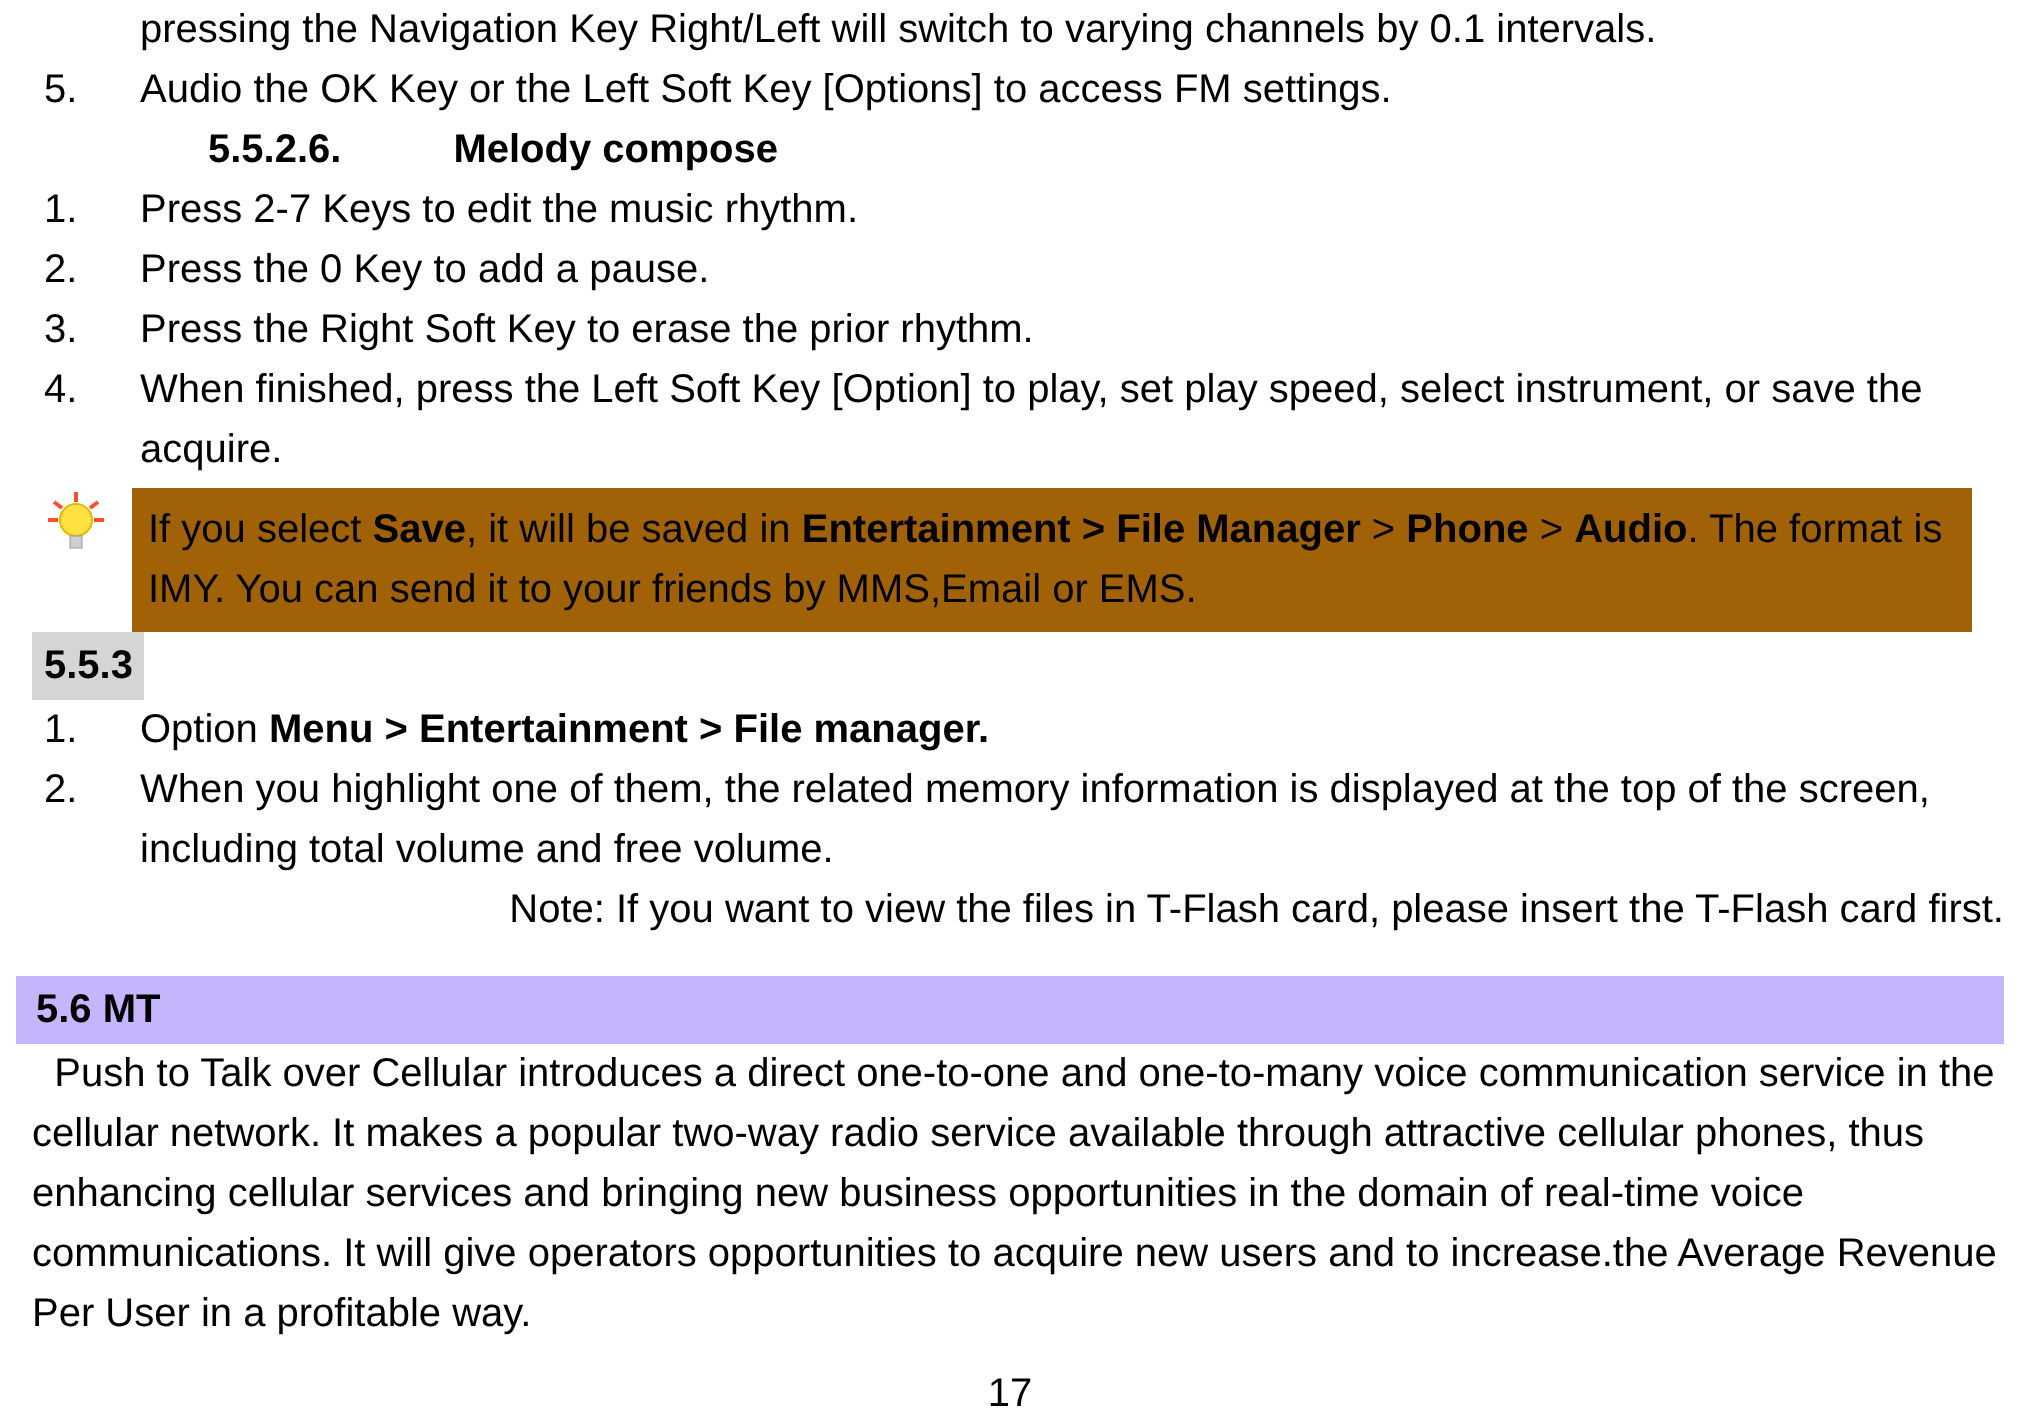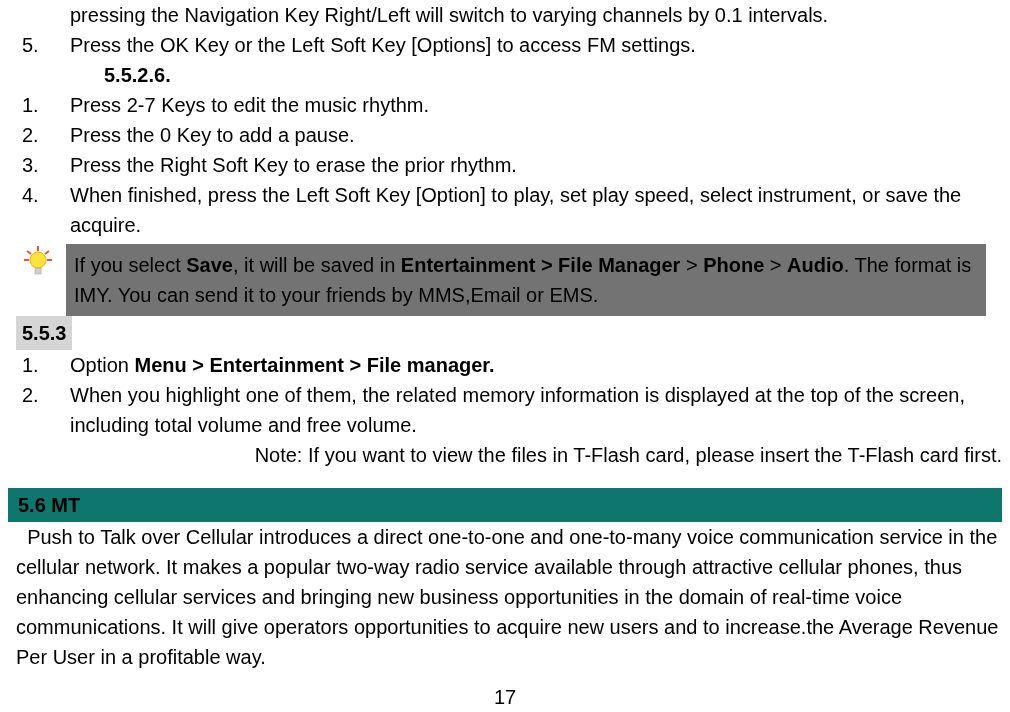--- a/index.html
+++ b/index.html
@@ -43,26 +43,26 @@
     margin-top: 4px;
   }
   .tip-icon {
     width: 44px;
     flex-shrink: 0;
     padding-left: 14px;
     padding-top: 2px;
   }
   .tip-box {
     flex: 1;
-    background: #737373;
+    background: #a16207;
     padding: 6px 8px 6px 8px;
     margin-right: 16px;
   }
   .sec-head-grey {
-    background: #0f766e;
+    background: #c4b5fd;
     font-weight: bold;
     padding: 2px 10px;
     margin-top: 18px;
   }
   .sec-553 {
     display: flex;
     align-items: baseline;
     gap: 6px;
   }
   .sec-553 .num {
@@ -87,25 +87,26 @@
 </style>
 </head>
 <body>
 
 <div class="page">
 
   <div class="indent">pressing the Navigation Key Right/Left will switch to varying channels by 0.1 intervals.</div>
 
   <div class="list-row">
     <div class="list-num">5.</div>
-    <div class="list-body">Press the OK Key or the Left Soft Key [Options] to access FM settings.</div>
+    <div class="list-body">Audio the OK Key or the Left Soft Key [Options] to access FM settings.</div>
   </div>
 
   <div class="subheading">
     <span>5.5.2.6.</span>
+    <span>Melody compose</span>
   </div>
 
   <div class="list-row">
     <div class="list-num">1.</div>
     <div class="list-body">Press 2-7 Keys to edit the music rhythm.</div>
   </div>
   <div class="list-row">
     <div class="list-num">2.</div>
     <div class="list-body">Press the 0 Key to add a pause.</div>
   </div>

